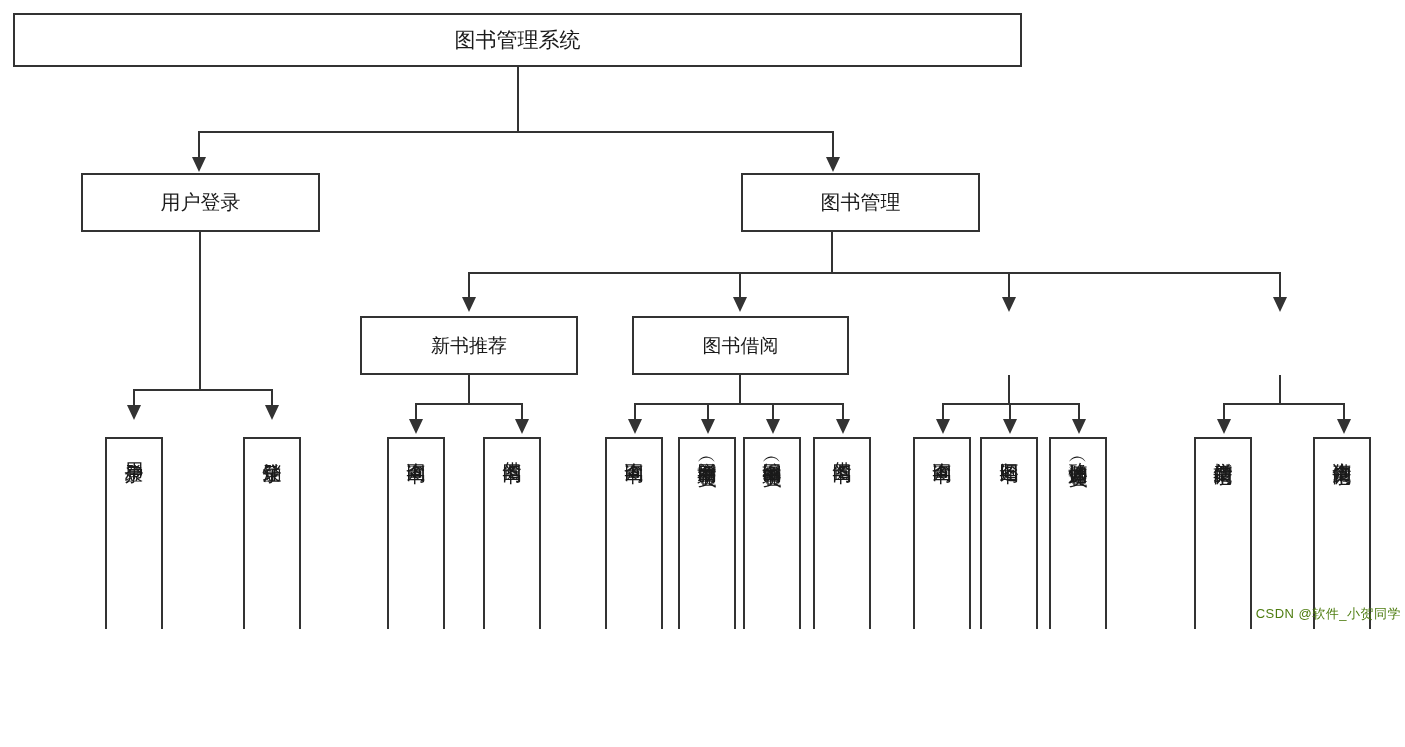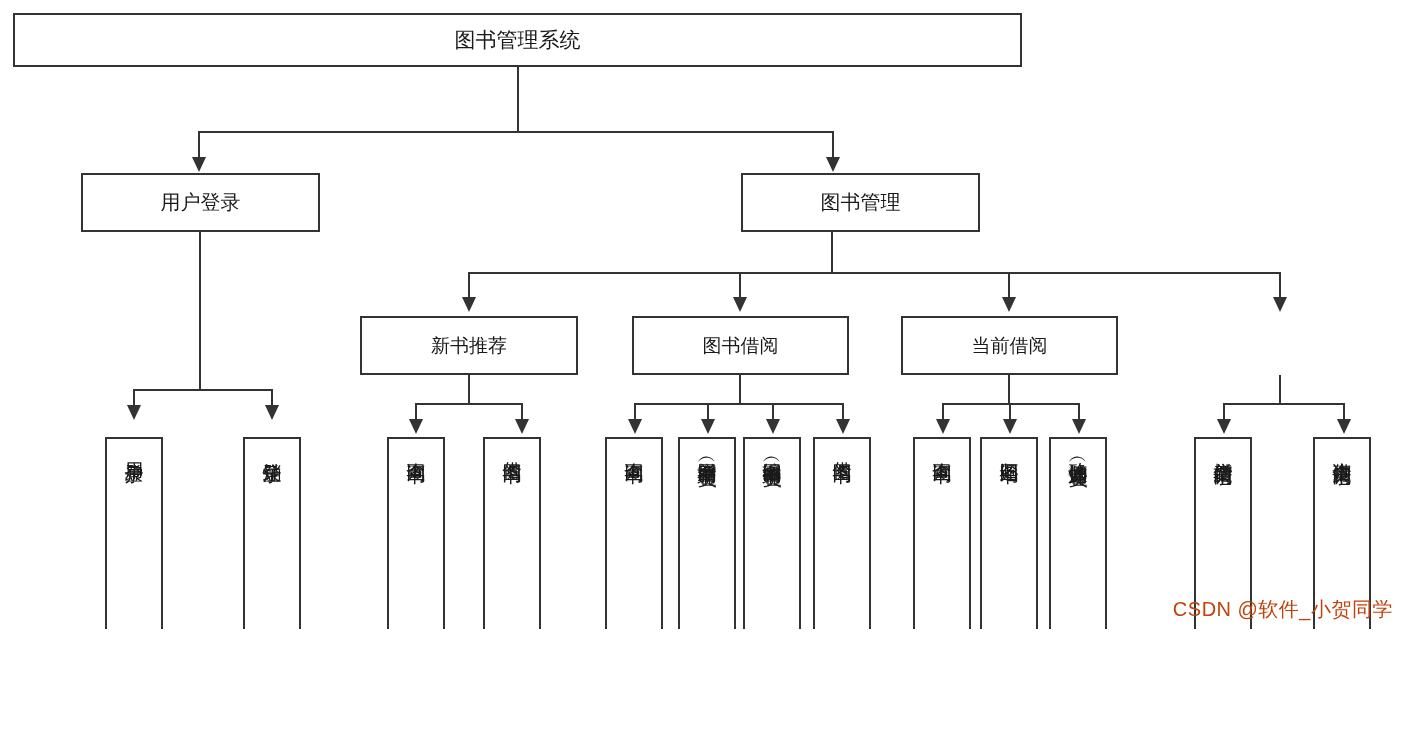--- a/index.html
+++ b/index.html
@@ -61,24 +61,24 @@
     position: absolute;
     width: 0;
     height: 0;
     border-left: 7px solid transparent;
     border-right: 7px solid transparent;
     border-top: 15px solid #333333;
   }
   
   #watermark {
     position: absolute;
-    right: 12px;
+    right: 4px;
     bottom: 6px;
-    font-size: 20px;
-    color: #c2410c;
+    font-size: 13px;
+    color: #4d7c0f;
     white-space: nowrap;
     letter-spacing: 0.5px;
   }
 </style>
 </head>
 <body>
 
 <div id="canvas">
 
   <div class="node root" style="left:13px; top:13px; width:1009px; height:54px;">
@@ -126,23 +126,20 @@
   <div class="arrow" style="left:1002px; top:297px;"></div>
   <div class="vline" style="left:1279px; top:272px; height:27px;"></div>
   <div class="arrow" style="left:1273px; top:297px;"></div>
 
   <div class="node lvl2" style="left:360px; top:316px; width:218px; height:59px;">
     <span>新书推荐</span>
   </div>
   <div class="node lvl2" style="left:632px; top:316px; width:217px; height:59px;">
     <span>图书借阅</span>
   </div>
-  <div class="node lvl2" style="left:901px; top:316px; width:217px; height:59px;">
-    <span>当前借阅</span>
-  </div>
 
   <div class="vline" style="left:468px; top:375px; height:30px;"></div>
   <div class="hline" style="left:415px; top:403px; width:106px;"></div>
   <div class="vline" style="left:415px; top:403px; height:18px;"></div>
   <div class="arrow" style="left:409px; top:419px;"></div>
   <div class="vline" style="left:521px; top:403px; height:18px;"></div>
   <div class="arrow" style="left:515px; top:419px;"></div>
 
   <div class="node leaf" style="left:387px; top:437px; width:58px; height:296px;">
     <span class="vtext">查询图书</span>

